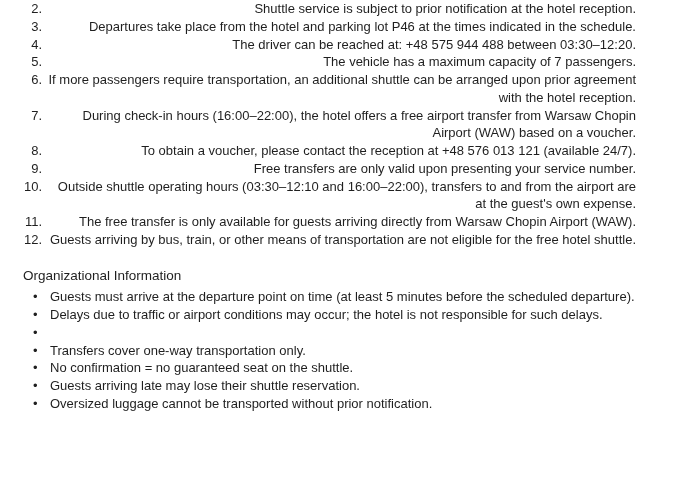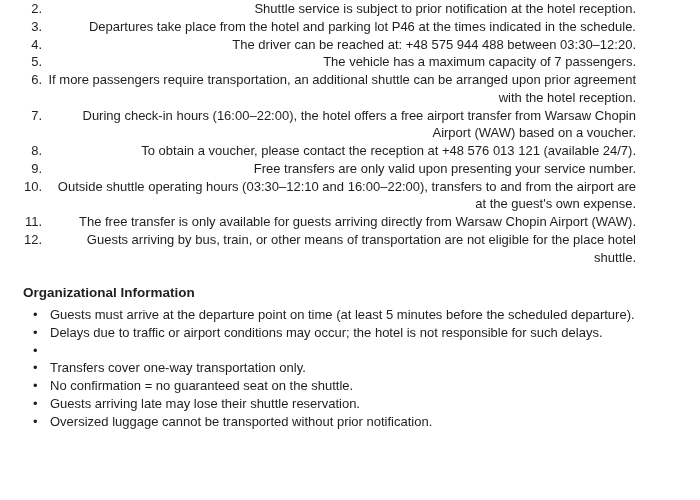--- a/index.html
+++ b/index.html
@@ -27,21 +27,21 @@
     text-align: right;
     white-space: pre;
   }
   .oitem .txt {
     padding-left: 2px;
     width: 592px;
     white-space: pre-wrap;
     text-align: right;
   }
   .section-heading {
-    font-weight: 700;
+    font-weight: 400;
     font-size: 13.5px;
     margin: 18px 0 4px 1px;
   }
   .blist { margin: 0; padding: 0; }
   .bitem { display: flex; margin-left: 6px; }
   .bitem .dot {
     width: 17px;
     min-width: 17px;
     padding-left: 5px;
   }
@@ -91,21 +91,21 @@
     <div class="oitem">
       <span class="num">10.</span>
       <span class="txt">Outside shuttle operating hours (03:30–12:10 and 16:00–22:00), transfers to and from the airport are at the guest's own expense.</span>
     </div>
     <div class="oitem">
       <span class="num">11.</span>
       <span class="txt">The free transfer is only available for guests arriving directly from Warsaw Chopin Airport (WAW).</span>
     </div>
     <div class="oitem">
       <span class="num">12.</span>
-      <span class="txt"> Guests arriving by bus, train, or other means of transportation are not eligible for the place hotel shuttle.</span>
+      <span class="txt"> Guests arriving by bus, train, or other means of transportation are not eligible for the free hotel shuttle.</span>
     </div>
   </div>
 
   <div class="section-heading">Organizational Information</div>
 
   <div class="blist">
     <div class="bitem">
       <span class="dot">•</span>
       <span class="txt">Guests must arrive at the departure point on time (at least 5 minutes before the scheduled departure).</span>
     </div>

